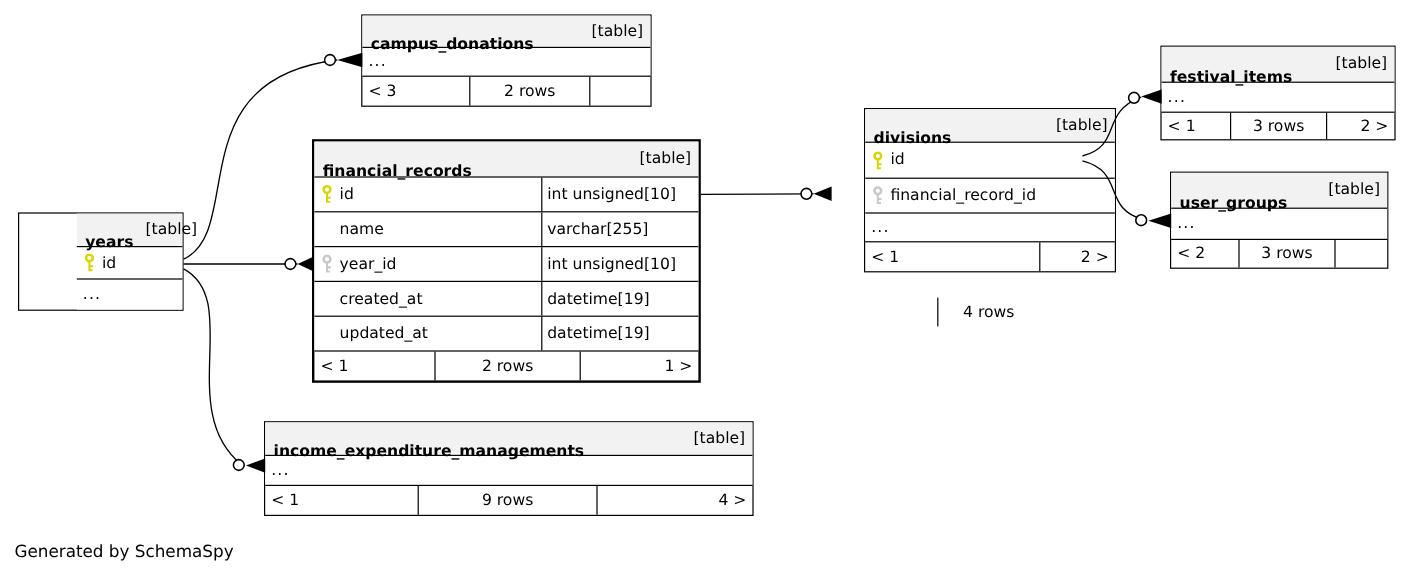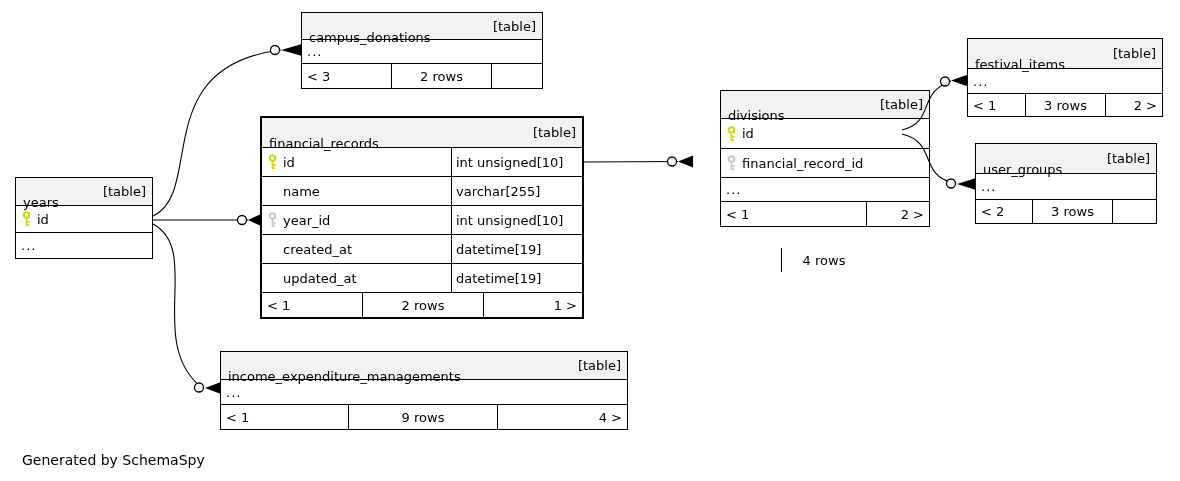--- a/index.html
+++ b/index.html
@@ -26,21 +26,21 @@
     border:1px solid var(--line);
     z-index:2;
   }
   .tbl.focus{border-width:2px;}
   .hdr{
     display:flex;align-items:center;justify-content:space-between;
     background:var(--header-bg);
     padding:0 6px 0 7px;
     gap:10px;
   }
-  .tname{font-weight:normal;white-space:nowrap;margin-top:22px;}
+  .tname{font-weight:bold;white-space:nowrap;margin-top:22px;}
   .ttag{white-space:nowrap;}
   .row{
     display:flex;align-items:center;
     border-top:1px solid var(--line);
     padding:0 4px;
     background:#fff;
   }
   .row .cname{
     display:flex;align-items:center;gap:6px;
     padding-left:2px;
@@ -57,28 +57,28 @@
   .kicon{display:inline-flex;width:9px;flex:0 0 9px;}
   .kicon.pk{color:var(--primary-key);}
   .kicon.fk{color:var(--foreign-key);}
   .kpad{display:inline-block;width:9px;flex:0 0 9px;}
   .dots{padding-left:5px;letter-spacing:1px;}
   .foot{display:flex;border-top:1px solid var(--line);}
   .fc{display:flex;align-items:center;height:100%;white-space:nowrap;}
   .fc.l{padding-left:5px;justify-content:flex-start;}
   .fc.c{justify-content:center;border-left:1px solid var(--line);}
   .fc.r{justify-content:flex-end;padding-right:5px;border-left:1px solid var(--line);flex:1 1 auto;}
-  .caption{position:absolute;left:22px;top:452px;font-size:14px;z-index:2;}
+  .caption{position:absolute;left:12px;top:452px;font-size:14px;z-index:2;}
 </style>
 </head>
 <body>
 
 <div class="canvas">
 
-  <div class="tbl" style="left:15px;top:177px;width:138px;">
+  <div class="tbl" style="left:15px;top:177px;width:138px;padding-left:48px;">
     <div class="hdr" style="height:27px;border-top:none;">
       <span class="tname">years</span>
       <span class="ttag">[table]</span>
     </div>
     <div class="row" style="height:27px;">
       <span class="cname">
         <span class="kicon pk">
           <svg width="9" height="16" viewBox="0 0 9 16">
               <circle cx="4.5" cy="4" r="2.8" fill="none" stroke="currentColor" stroke-width="2.1"></circle>
               <path d="M4.5 6.8 V15 M4.5 10.8 H7.6 M4.5 14.2 H7.1" fill="none" stroke="currentColor" stroke-width="1.7"></path>

